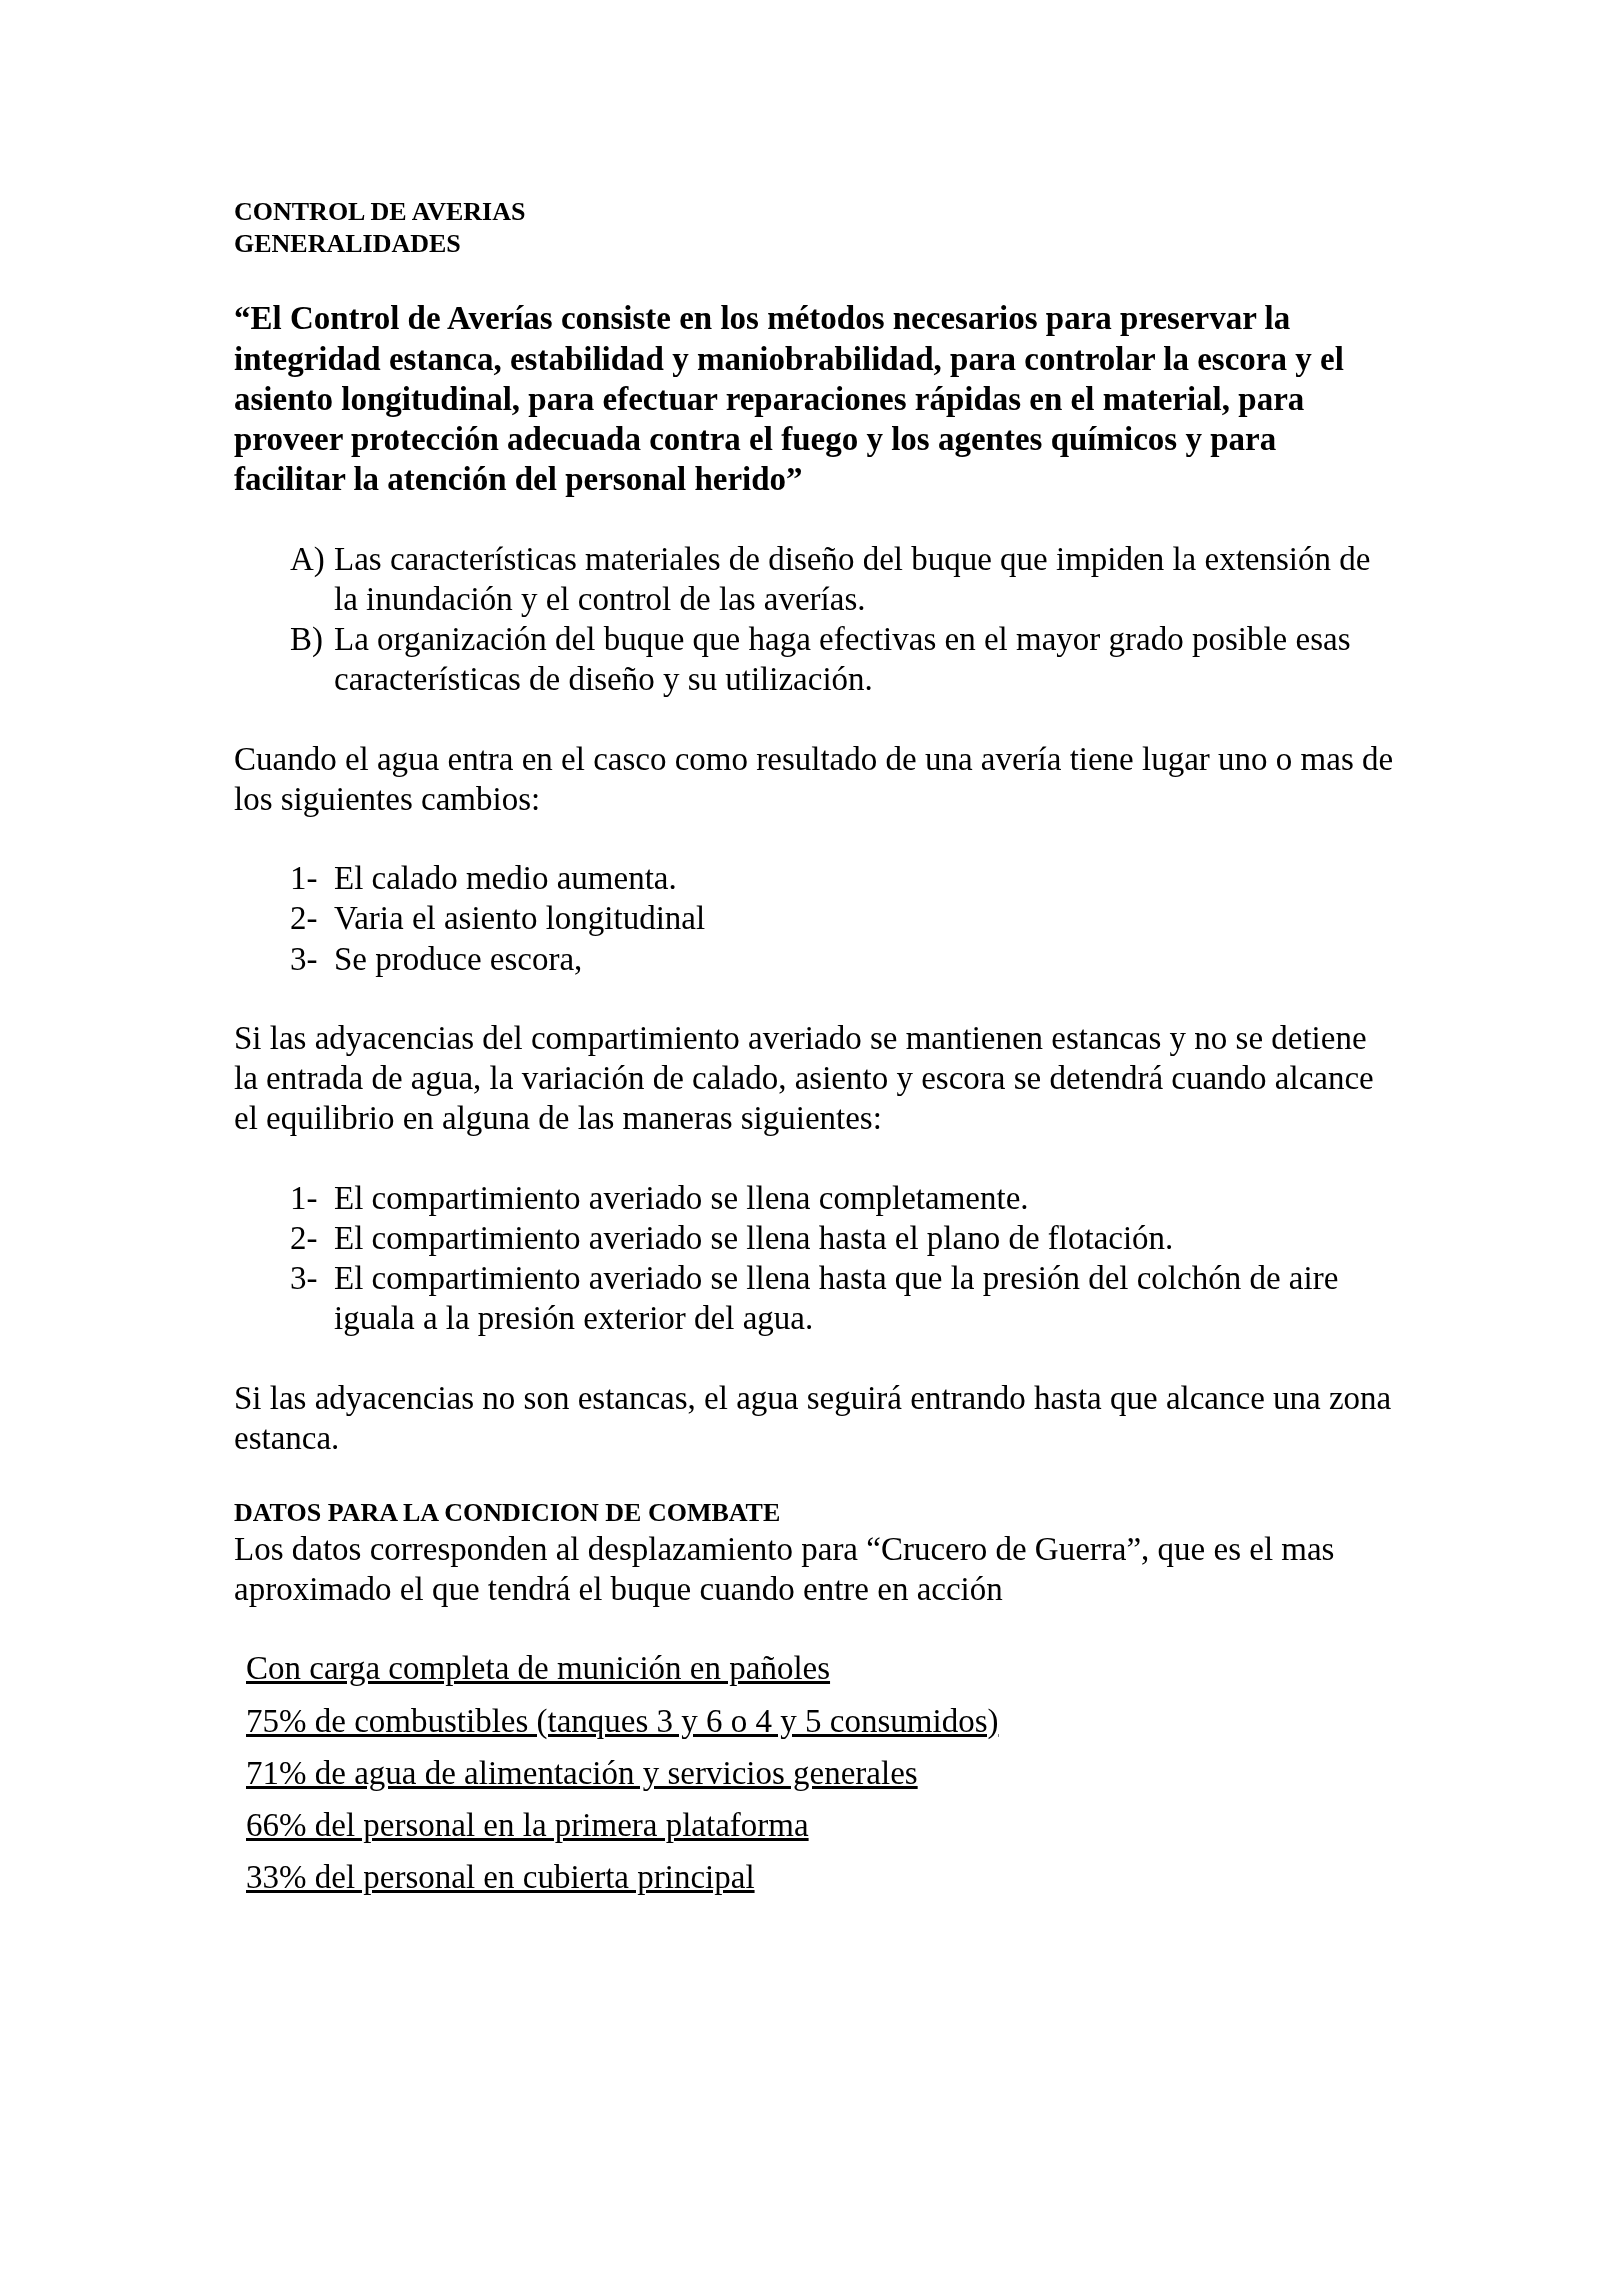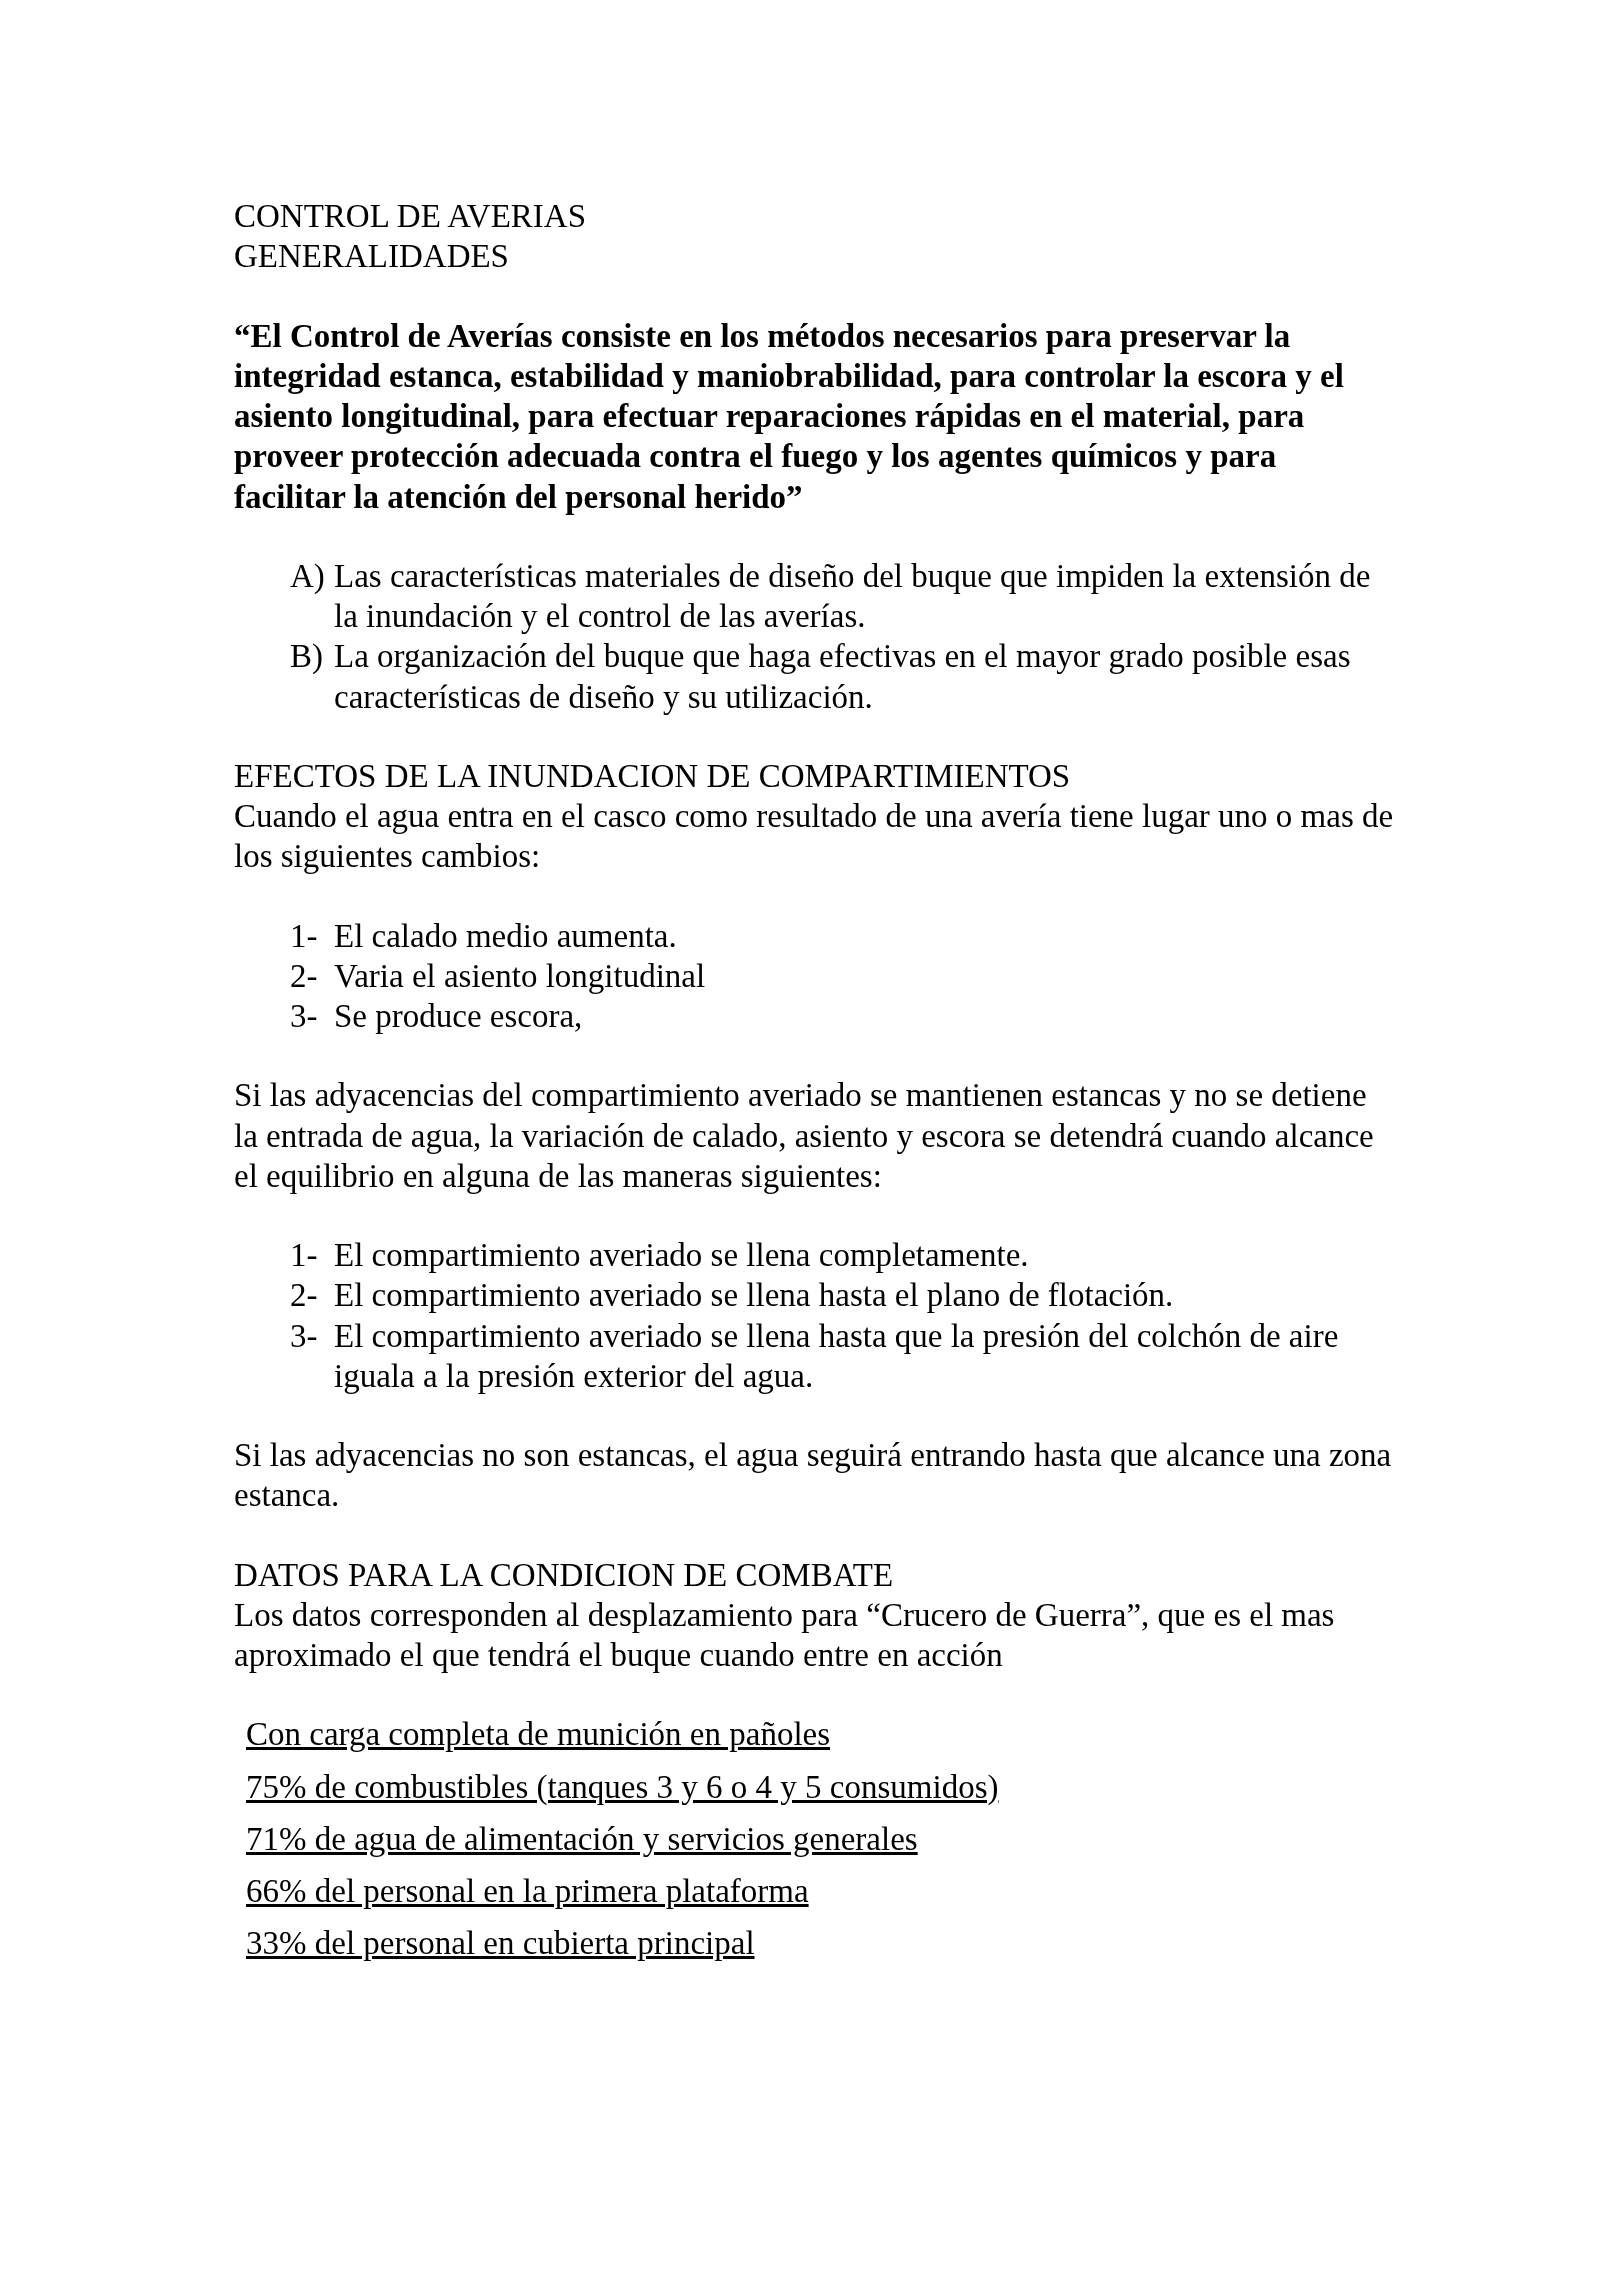--- a/index.html
+++ b/index.html
@@ -20,22 +20,22 @@
     padding: 196px 229px 196px 234px;
     overflow: hidden;
   }
   .block {
     margin: 0 0 39px 0;
   }
   .tight p, .tight h1, .tight h2 {
     margin: 0;
   }
   h1, h2 {
-    font-size: 33px;
-    font-weight: normal;
+    font-size: 26px;
+    font-weight: bold;
     margin: 0;
     line-height: 1.22;
   }
   p {
     margin: 0;
   }
   .bold {
     font-weight: bold;
   }
   ul.doc-list {
@@ -79,21 +79,20 @@
       <span class="marker">A)</span>
       <span class="li-text">Las características materiales de diseño del buque que impiden la extensión de la inundación y el control de las averías.</span>
     </li>
     <li>
       <span class="marker">B)</span>
       <span class="li-text">La organización del buque que haga efectivas en el mayor grado posible esas características de diseño y su utilización.</span>
     </li>
   </ul>
 
   <div class="block tight">
-    <h2>EFECTOS DE LA INUNDACION DE COMPARTIMIENTOS</h2>
     <p>Cuando el agua entra en el casco como resultado de una avería tiene lugar uno o mas de los siguientes cambios:</p>
   </div>
 
   <ul class="doc-list">
     <li>
       <span class="marker">1-</span>
       <span class="li-text">El calado medio aumenta.</span>
     </li>
     <li>
       <span class="marker">2-</span>

